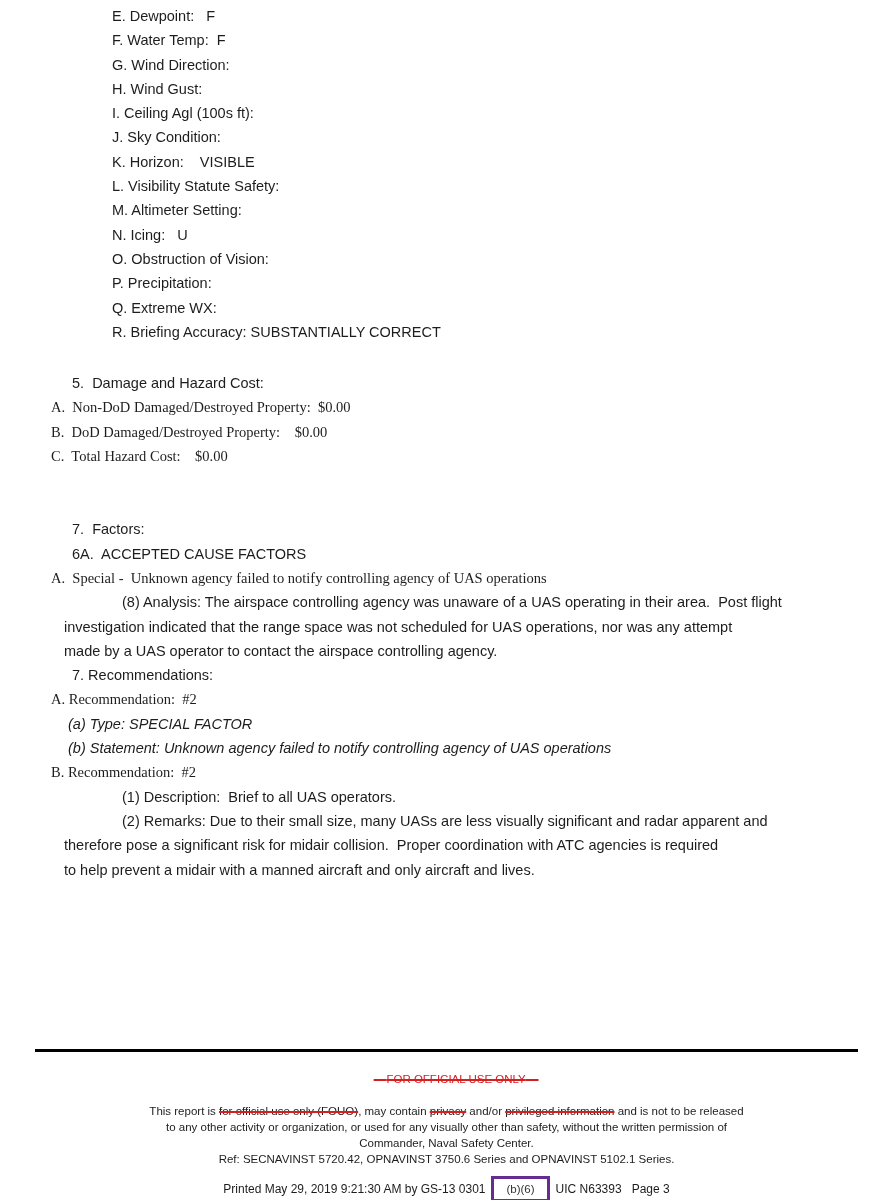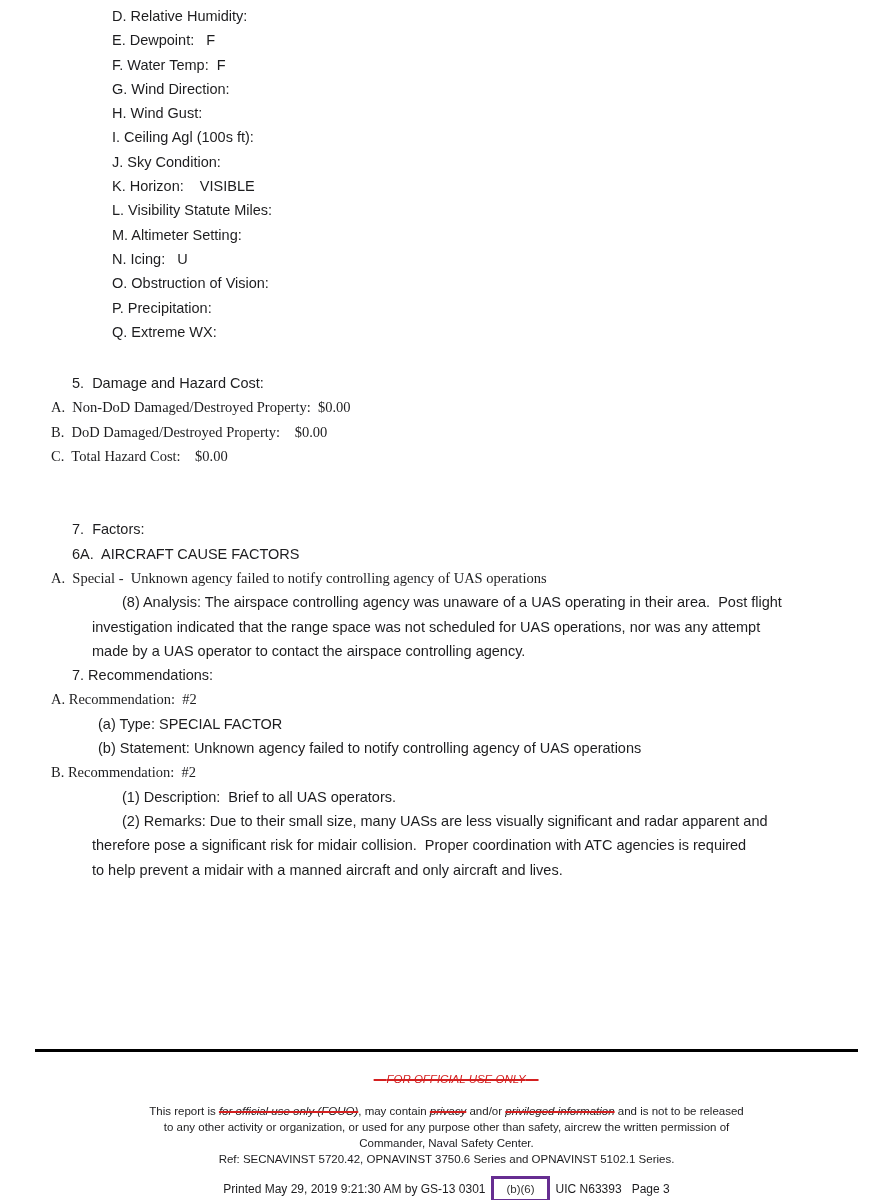--- a/index.html
+++ b/index.html
@@ -22,43 +22,42 @@
   .body-text{
     padding-top:4px;
     font-size:14.5px;
     line-height:24.3px;
   }
   .line{white-space:pre-wrap;}
   .ind-w{padding-left:112px;}   
   .ind-s{padding-left:72px;}    
   .ind-a{padding-left:51px;font-family:Liberation Serif, serif;}    
   .ind-1{padding-left:122px;}   
-  .ind-1c{padding-left:92px;}  
-  .ind-aa{padding-left:98px;}  
+  .ind-1c{padding-left:64px;}  
+  .ind-aa{padding-left:68px;font-style:italic;}  
   .spacer-1{height:27px;}
   .spacer-2{height:49px;}
 
   .footer{
     position:absolute;
     left:35px;right:35px;top:1049px;
     text-align:center;
   }
   .rule{height:3px;background:#000;}
   .f-line{
     font-size:11.5px;
     line-height:16px;
     white-space:pre-wrap;
   }
   .fouo{margin-top:3px;}
   .red-text{color:var(--red);}
   .strike-red{
     text-decoration:line-through;
     text-decoration-color:var(--red);
     text-decoration-thickness:1.5px;
-    font-style:italic;
   }
   .fouo .strike-red::before,
   .fouo .strike-red::after{
     content:"\00a0\00a0\00a0\00a0";
   }
   .printed-row{
     margin-top:9px;
     display:flex;
     justify-content:center;
     align-items:center;
@@ -77,49 +76,49 @@
   }
 </style>
 </head>
 <body>
 
 <div class="doc">
 
   <div class="body-text">
 
     <div>
-        <div class="line ind-w">D. Relative Humidity:</div>
         <div class="line ind-w">E. Dewpoint:   F</div>
         <div class="line ind-w">F. Water Temp:  F</div>
         <div class="line ind-w">G. Wind Direction:</div>
         <div class="line ind-w">H. Wind Gust:</div>
         <div class="line ind-w">I. Ceiling Agl (100s ft):</div>
         <div class="line ind-w">J. Sky Condition:</div>
         <div class="line ind-w">K. Horizon:    VISIBLE</div>
-        <div class="line ind-w">L. Visibility Statute Miles:</div>
+        <div class="line ind-w">L. Visibility Statute Safety:</div>
         <div class="line ind-w">M. Altimeter Setting:</div>
         <div class="line ind-w">N. Icing:   U</div>
         <div class="line ind-w">O. Obstruction of Vision:</div>
         <div class="line ind-w">P. Precipitation:</div>
         <div class="line ind-w">Q. Extreme WX:</div>
+        <div class="line ind-w">R. Briefing Accuracy: SUBSTANTIALLY CORRECT</div>
       </div>
 
     <div class="spacer-1"></div>
 
     <div class="line ind-s">5.  Damage and Hazard Cost:</div>
     <div>
         <div class="line ind-a">A.  Non-DoD Damaged/Destroyed Property:  $0.00</div>
         <div class="line ind-a">B.  DoD Damaged/Destroyed Property:    $0.00</div>
         <div class="line ind-a">C.  Total Hazard Cost:    $0.00</div>
       </div>
 
     <div class="spacer-2"></div>
 
     <div class="line ind-s">7.  Factors:</div>
-    <div class="line ind-s">6A.  AIRCRAFT CAUSE FACTORS</div>
+    <div class="line ind-s">6A.  ACCEPTED CAUSE FACTORS</div>
     <div class="line ind-a">A.  Special -  Unknown agency failed to notify controlling agency of UAS operations</div>
     <div>
         <div class="line ind-1">(8) Analysis: The airspace controlling agency was unaware of a UAS operating in their area.  Post flight</div>
         <div class="line ind-1c">investigation indicated that the range space was not scheduled for UAS operations, nor was any attempt</div>
         <div class="line ind-1c">made by a UAS operator to contact the airspace controlling agency.</div>
       </div>
 
     <div class="line ind-s">7. Recommendations:</div>
 
     <div class="line ind-a">A. Recommendation:  #2</div>
@@ -141,21 +140,21 @@
   </div>
 
   <div class="footer">
     <div class="rule"></div>
 
     <div class="f-line fouo">
       <span class="strike-red red-text">FOR OFFICIAL USE ONLY</span>
     </div>
 
     <div class="f-line" id="footer-line1"><span>This report is </span><span class="strike-red">for official use only (FOUO)</span><span>, may contain </span><span class="strike-red">privacy</span><span> and/or </span><span class="strike-red">privileged information</span><span> and is not to be released</span></div>
-    <div class="f-line">to any other activity or organization, or used for any purpose other than safety, aircrew the written permission of</div>
+    <div class="f-line">to any other activity or organization, or used for any visually other than safety, without the written permission of</div>
     <div class="f-line">Commander, Naval Safety Center.</div>
     <div class="f-line">Ref: SECNAVINST 5720.42, OPNAVINST 3750.6 Series and OPNAVINST 5102.1 Series.</div>
 
     <div class="printed-row">
       <span>Printed May 29, 2019 9:21:30 AM by GS-13 0301</span>
       <span class="redaction-box">
         <span>(b)(6)</span>
       </span>
       <span>UIC N63393   Page 3</span>
     </div>

